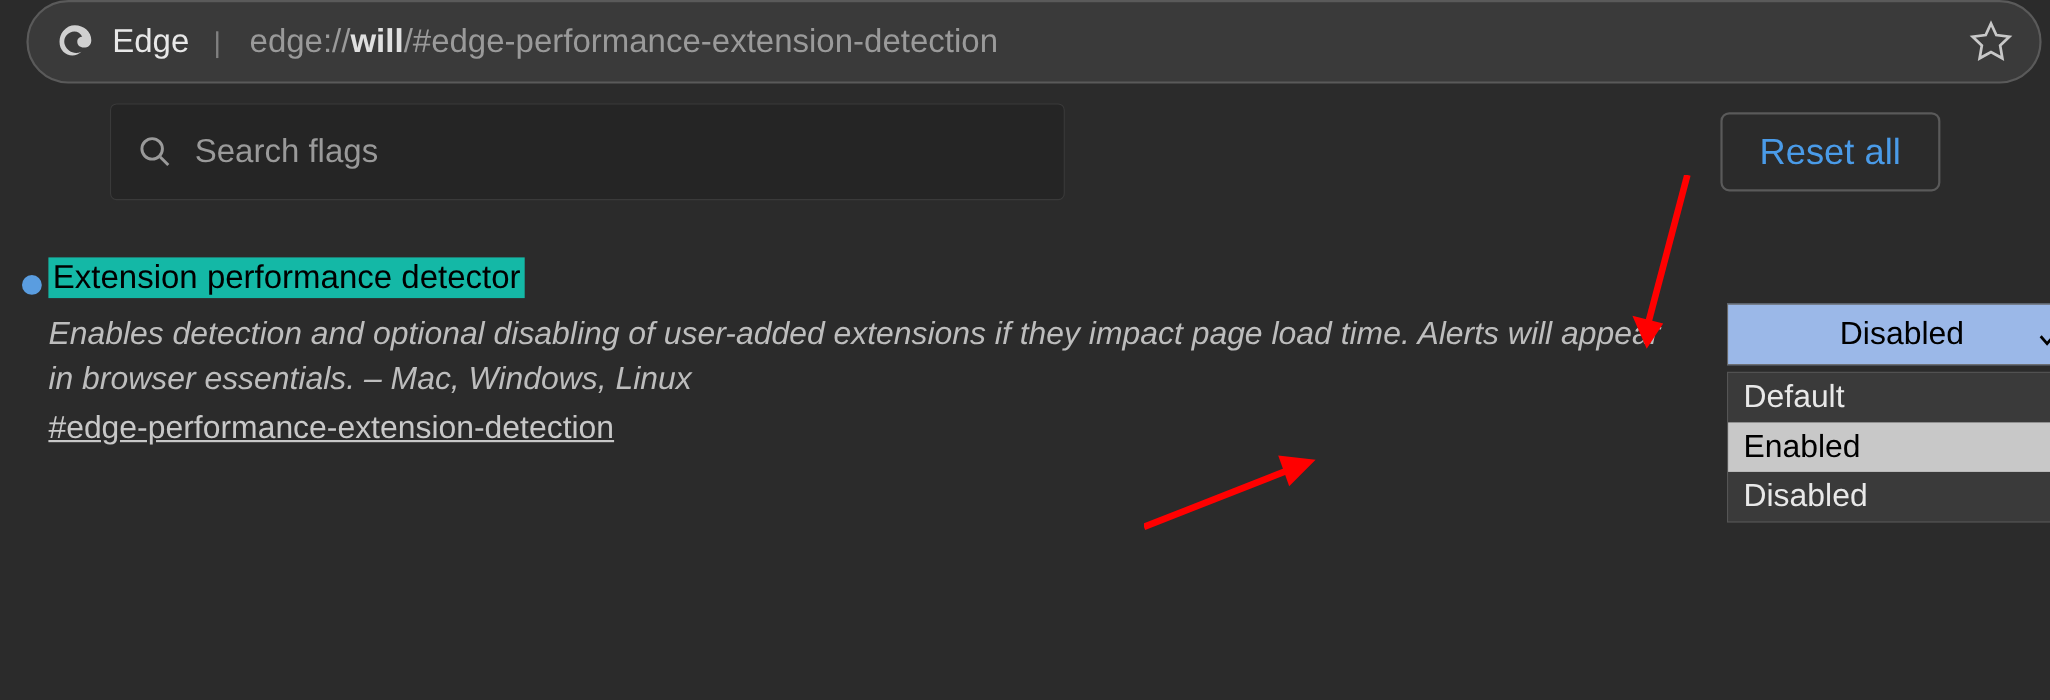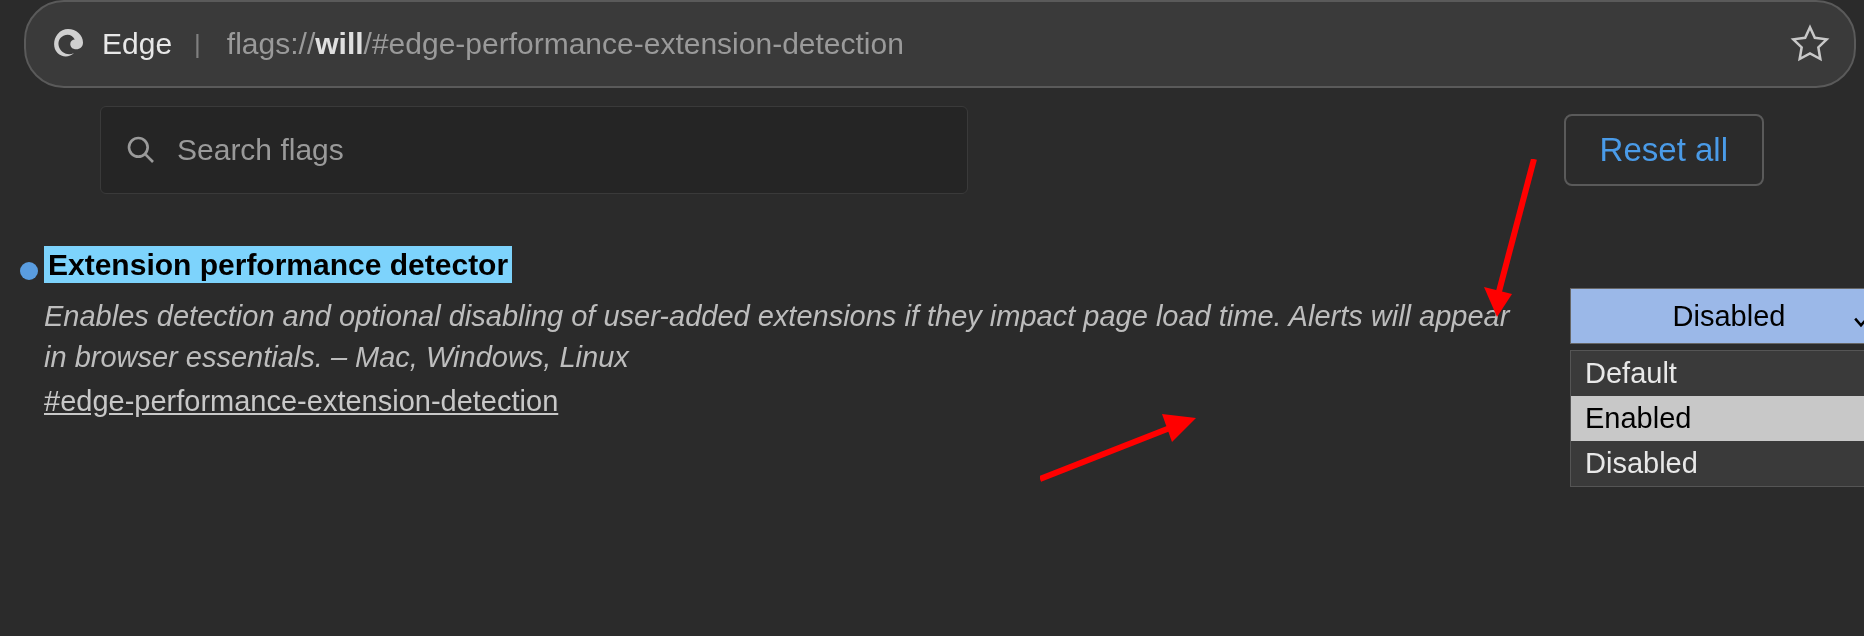--- a/index.html
+++ b/index.html
@@ -11,21 +11,21 @@
       background: #2b2b2b;
       font-family: "Segoe UI", -apple-system, Arial, sans-serif;
       color: #c8c8c8;
       width: 1864px;
       height: 636px;
       overflow: hidden;
     }
     .address-bar {
       display: flex;
       align-items: center;
-      height: 88px;
+      height: 76px;
       background: #3a3a3a;
       border: 2px solid #5a5a5a;
       border-radius: 40px;
       margin: 0 8px 18px 24px;
       padding: 0 24px;
     }
     .edge-icon {
       width: 36px;
       height: 36px;
       margin-right: 16px;
@@ -121,24 +121,24 @@
       background: #5a9de0;
       margin-top: 14px;
       margin-right: 6px;
       flex-shrink: 0;
     }
     .flag-text {
       flex: 1;
       padding-right: 40px;
     }
     .flag-title {
-      background: #7dd3fc;
+      background: #14b8a6;
       color: #000;
       font-size: 30px;
-      font-weight: 700;
+      font-weight: 400;
       padding: 2px 4px;
       display: inline;
       margin-top: 16px;
     }
     .flag-desc {
       color: #bdbdbd;
       font-size: 29px;
       line-height: 1.4;
       margin-top: 14px;
       font-style: italic;
@@ -212,21 +212,21 @@
 
 <div class="address-bar">
   <span class="edge-icon">
     <svg viewBox="0 0 24 24" fill="none">
       <path d="M12 2 C17.5 2 22 6 22 11 C22 14 20 15.5 17.5 15.5 C15 15.5 13.5 14 13.5 12 C13.5 10 15 9 16.5 9 C15 6 12 5 9 6.5 C6 8 5 11 6 14 C7.5 18 12 20 16 18 C13 21 8 21 5 18 C2 15 2 9 5 5.5 C7 3 9.5 2 12 2 Z" fill="#d0d0d0"></path>
     </svg>
   </span>
   <span class="edge-label">Edge</span>
   <span class="separator">|</span>
   <span class="url-text">
-    <span>flags://</span><span class="url-bold">will</span><span>/#edge-performance-extension-detection</span>
+    <span>edge://</span><span class="url-bold">will</span><span>/#edge-performance-extension-detection</span>
   </span>
   <span class="star-icon">
     <svg viewBox="0 0 24 24" fill="none" stroke="#c8c8c8" stroke-width="1.5">
       <path d="M12 2 L14.9 8.3 L22 9.2 L17 14 L18.2 21 L12 17.6 L5.8 21 L7 14 L2 9.2 L9.1 8.3 Z"></path>
     </svg>
   </span>
 </div>
 
 <div class="content">
   <div class="search-row">

